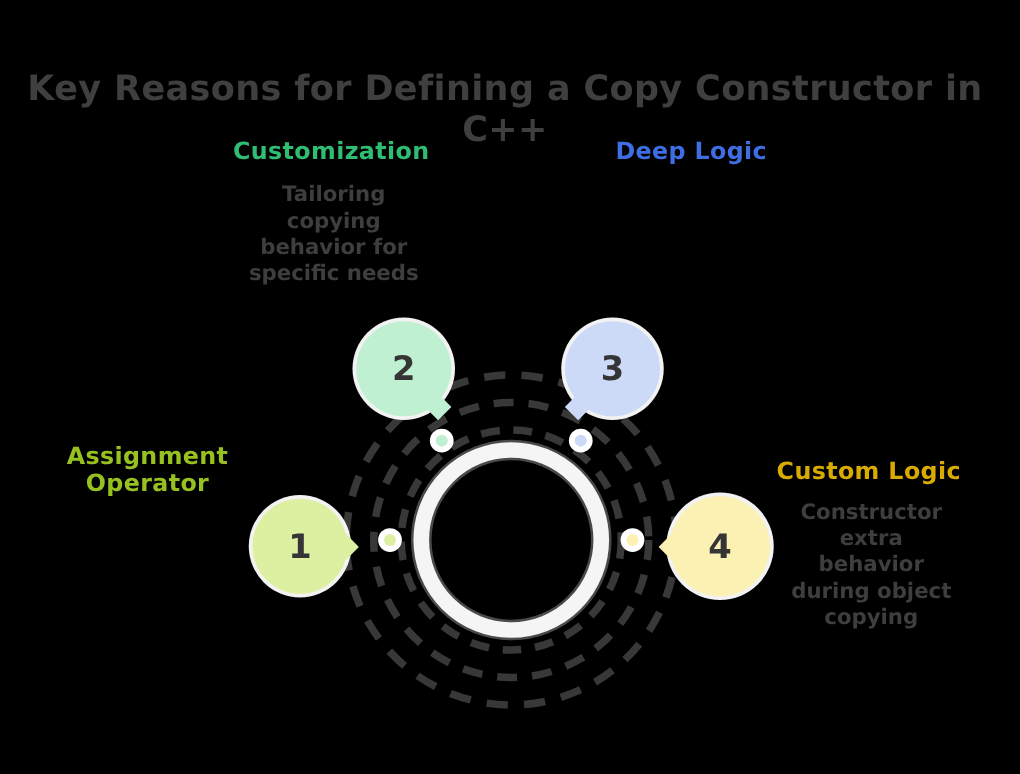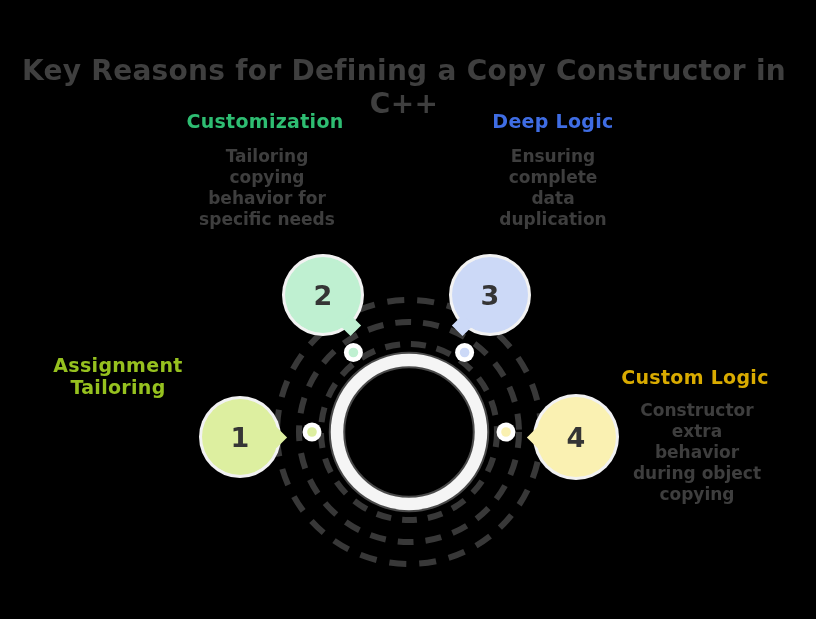--- a/index.html
+++ b/index.html
@@ -23,27 +23,23 @@
 
   <div class="title">Key Reasons for Defining a Copy Constructor in C++</div>
 
   <div class="node-label" style="left:165px;top:110px;width:200px;color:#2ebd72;">Customization</div>
   <div class="node-desc" style="left:177px;top:146px;width:180px;">Tailoring
 copying
 behavior for
 specific needs</div>
 
   <div class="node-label" style="left:453px;top:110px;width:200px;color:#3f6de4;">Deep Logic</div>
-  <div class="node-desc" style="left:463px;top:146px;width:180px;">Ensuring
-complete
-data
-duplication</div>
 
   <div class="node-label" style="left:18px;top:354px;width:200px;color:#96c11f;">Assignment
-Tailoring</div>
+Operator</div>
 
   <div class="node-label" style="left:595px;top:366px;width:200px;color:#d9ab00;">Custom Logic</div>
   <div class="node-desc" style="left:607px;top:400px;width:180px;">Constructor
 extra
 behavior
 during object
 copying</div>
 
   <svg class="center-svg" width="300" height="300" viewBox="-150 -150 300 300">
     <g>

